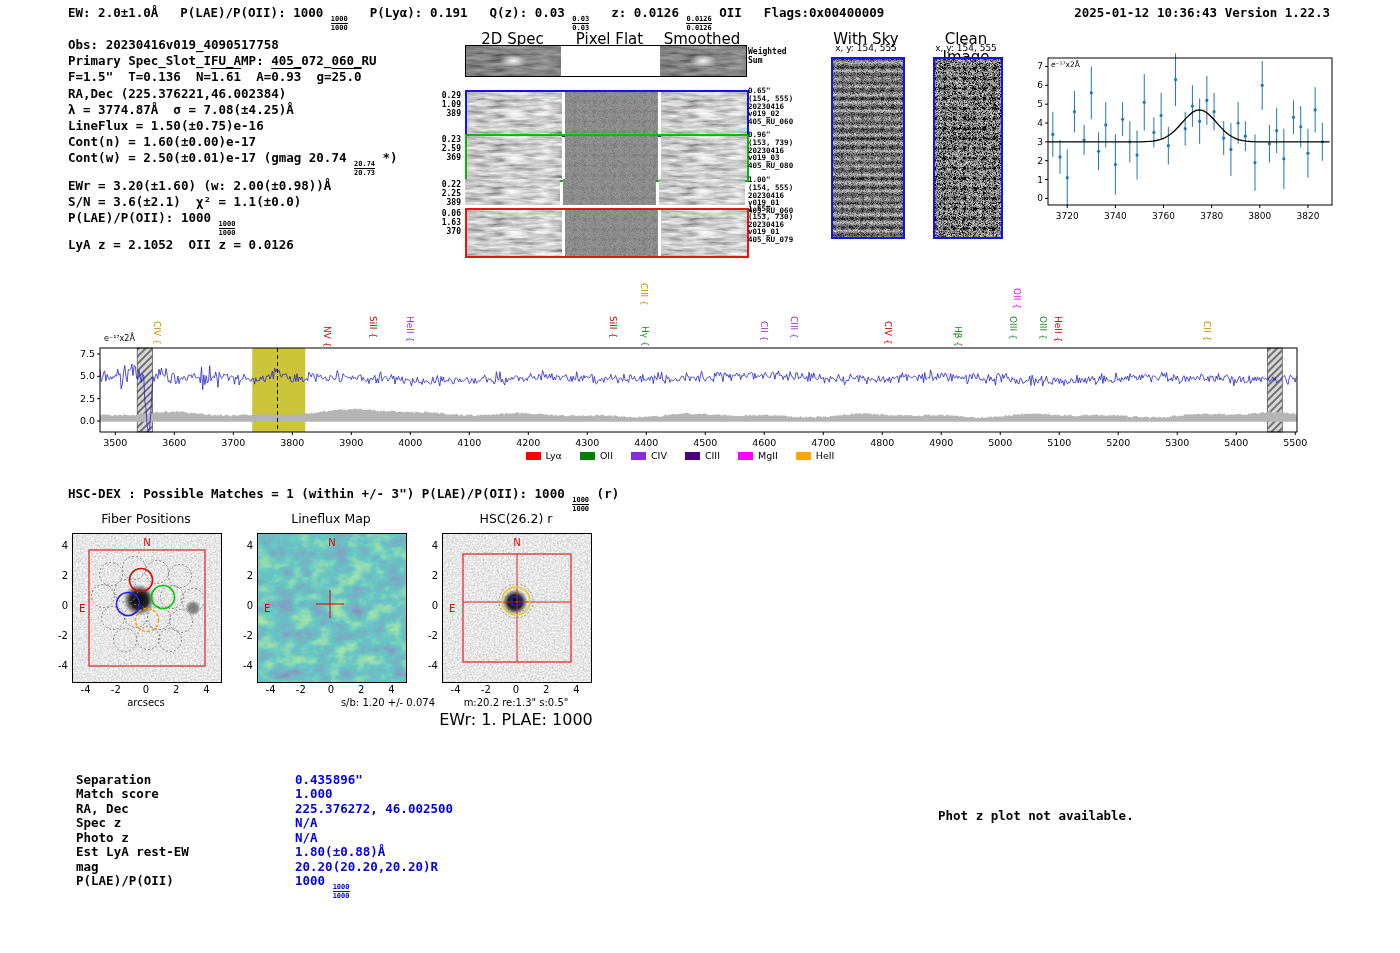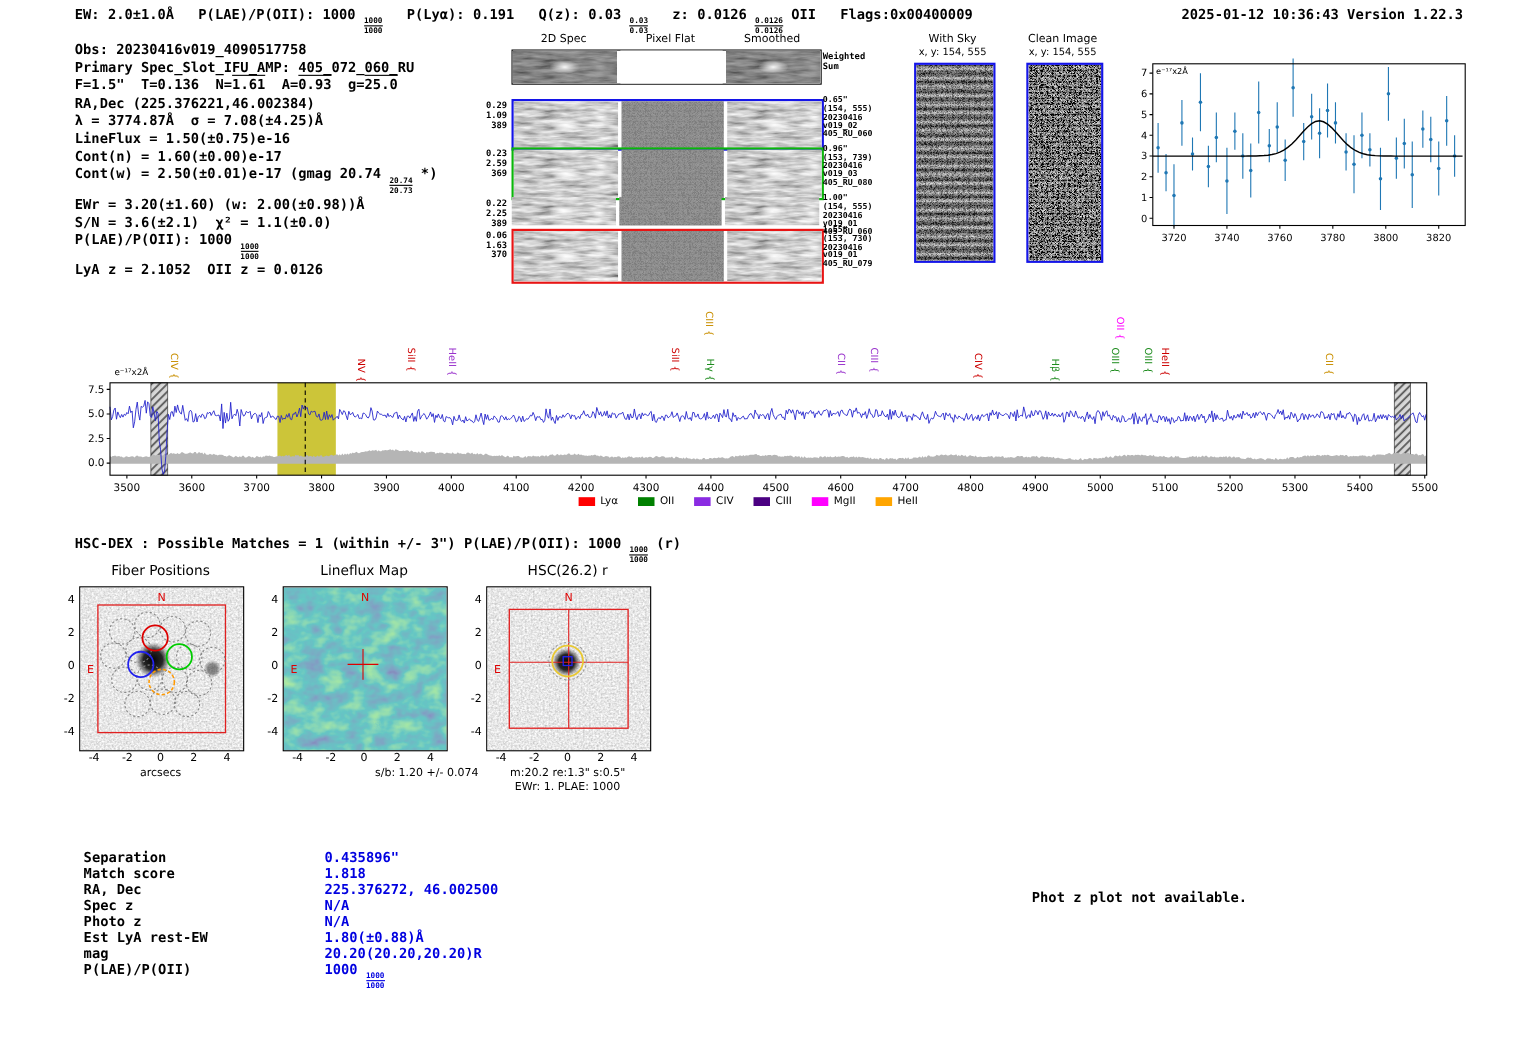--- a/index.html
+++ b/index.html
@@ -9,21 +9,21 @@
   .hdr{font-size:12.5px;font-weight:bold;white-space:nowrap;}
   .hdr-seg{margin-right:22px;}
   .mono12{font-family:"DejaVu Sans Mono",monospace;font-size:12.5px;font-weight:bold;white-space:nowrap;}
   .blueval{color:#0000e0;}
   .info-line{font-size:12.5px;font-weight:bold;line-height:16.2px;white-space:pre;}
   .ov{text-decoration:overline;}
   .frac{display:inline-flex;flex-direction:column;align-items:center;font-size:7px;
         line-height:1.15;vertical-align:-4px;font-weight:bold;}
   .frac .fden{border-top:1px solid currentColor;}
   .sans{font-family:"DejaVu Sans",sans-serif;}
-  .colhdr{font-size:10px;text-align:center;}
+  .colhdr{font-size:15px;text-align:center;}
   .coords{font-size:9px;text-align:center;}
   .tiny{font-size:8px;line-height:9px;font-weight:bold;}
   .leftlab{font-size:8px;line-height:9px;text-align:right;font-weight:bold;}
   .rightlab{font-size:7.5px;line-height:7.8px;font-weight:bold;white-space:pre;}
   .ticklab{font-size:10px;}
   .cutout{border:1px solid #000;overflow:hidden;background:#ddd;}
   .seg{position:absolute;top:0;height:100%;overflow:hidden;}
   .linelab{font-family:"DejaVu Sans",sans-serif;font-size:9px;white-space:nowrap;
            transform:rotate(90deg);transform-origin:0 0;}
   .legend{display:flex;justify-content:center;gap:18px;}
@@ -563,26 +563,26 @@
     <div class="abs sans ticklab" style="left: 414px; top: 569.8px; width: 24px; text-align: right;">2</div>
     <div class="abs sans ticklab" style="left: 414px; top: 600px; width: 24px; text-align: right;">0</div>
     <div class="abs sans ticklab" style="left: 414px; top: 630.2px; width: 24px; text-align: right;">-2</div>
     <div class="abs sans ticklab" style="left: 414px; top: 660.4px; width: 24px; text-align: right;">-4</div>
     <div class="abs sans ticklab" style="left: 443.6px; top: 684px; width: 24px; text-align: center;">-4</div>
     <div class="abs sans ticklab" style="left: 473.8px; top: 684px; width: 24px; text-align: center;">-2</div>
     <div class="abs sans ticklab" style="left: 504px; top: 684px; width: 24px; text-align: center;">0</div>
     <div class="abs sans ticklab" style="left: 534.2px; top: 684px; width: 24px; text-align: center;">2</div>
     <div class="abs sans ticklab" style="left: 564.4px; top: 684px; width: 24px; text-align: center;">4</div>
     <div class="abs sans" style="left: 412px; top: 697px; width: 208px; text-align: center; font-size: 10px;">m:20.2 re:1.3" s:0.5"</div>
-    <div class="abs sans" style="left: 412px; top: 710px; width: 208px; text-align: center; font-size: 10px;">EWr: 1. PLAE: 1000</div>
+    <div class="abs sans" style="left: 412px; top: 710px; width: 208px; text-align: center; font-size: 16px;">EWr: 1. PLAE: 1000</div>
     <div class="abs" style="left: 76px; top: 772px; width: 460px; height: 130px;">
       <div class="abs mono12" style="left: 0px; top: 0px;">Separation</div>
       <div class="abs mono12 blueval" style="left: 219px; top: 0px;"><span>0.435896"</span></div>
       <div class="abs mono12" style="left: 0px; top: 14.45px;">Match score</div>
-      <div class="abs mono12 blueval" style="left: 219px; top: 14.45px;"><span>1.818</span></div>
+      <div class="abs mono12 blueval" style="left: 219px; top: 14.45px;"><span>1.000</span></div>
       <div class="abs mono12" style="left: 0px; top: 28.9px;">RA, Dec</div>
       <div class="abs mono12 blueval" style="left: 219px; top: 28.9px;"><span>225.376272, 46.002500</span></div>
       <div class="abs mono12" style="left: 0px; top: 43.35px;">Spec z</div>
       <div class="abs mono12 blueval" style="left: 219px; top: 43.35px;"><span>N/A</span></div>
       <div class="abs mono12" style="left: 0px; top: 57.8px;">Photo z</div>
       <div class="abs mono12 blueval" style="left: 219px; top: 57.8px;"><span>N/A</span></div>
       <div class="abs mono12" style="left: 0px; top: 72.25px;">Est LyA rest-EW</div>
       <div class="abs mono12 blueval" style="left: 219px; top: 72.25px;"><span>1.80(±0.88)Å</span></div>
       <div class="abs mono12" style="left: 0px; top: 86.7px;">mag</div>
       <div class="abs mono12 blueval" style="left: 219px; top: 86.7px;"><span>20.20(20.20,20.20)R</span></div>

